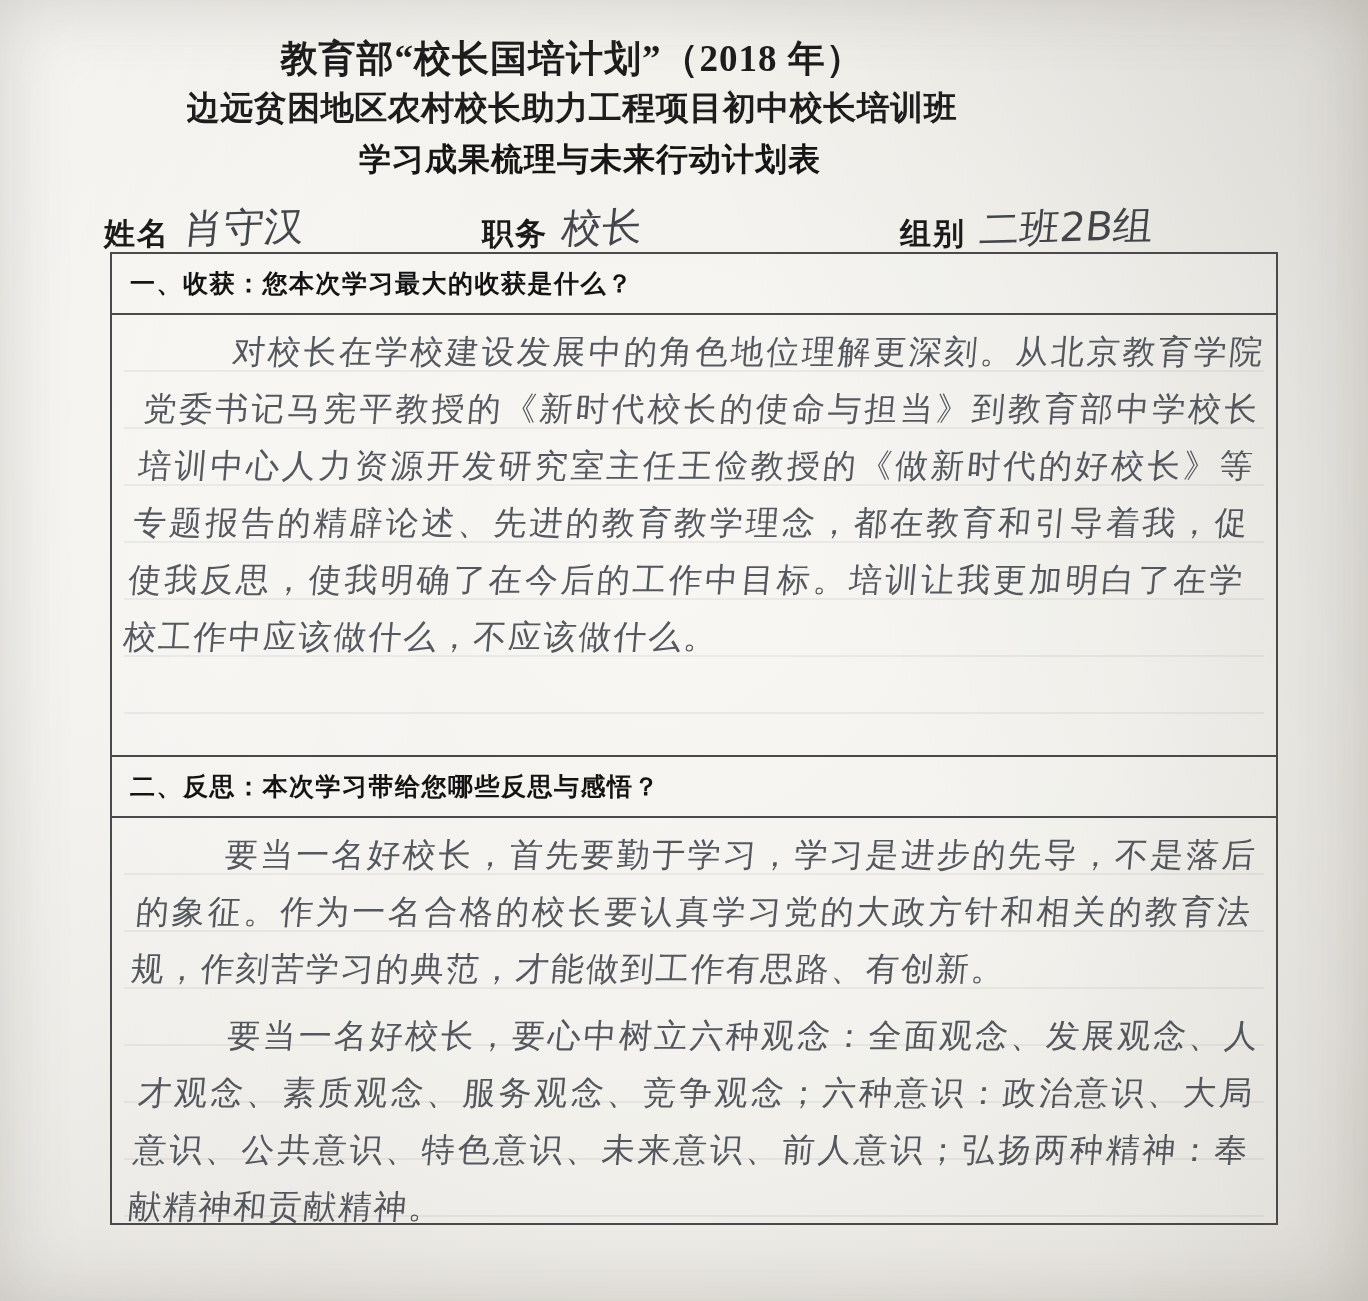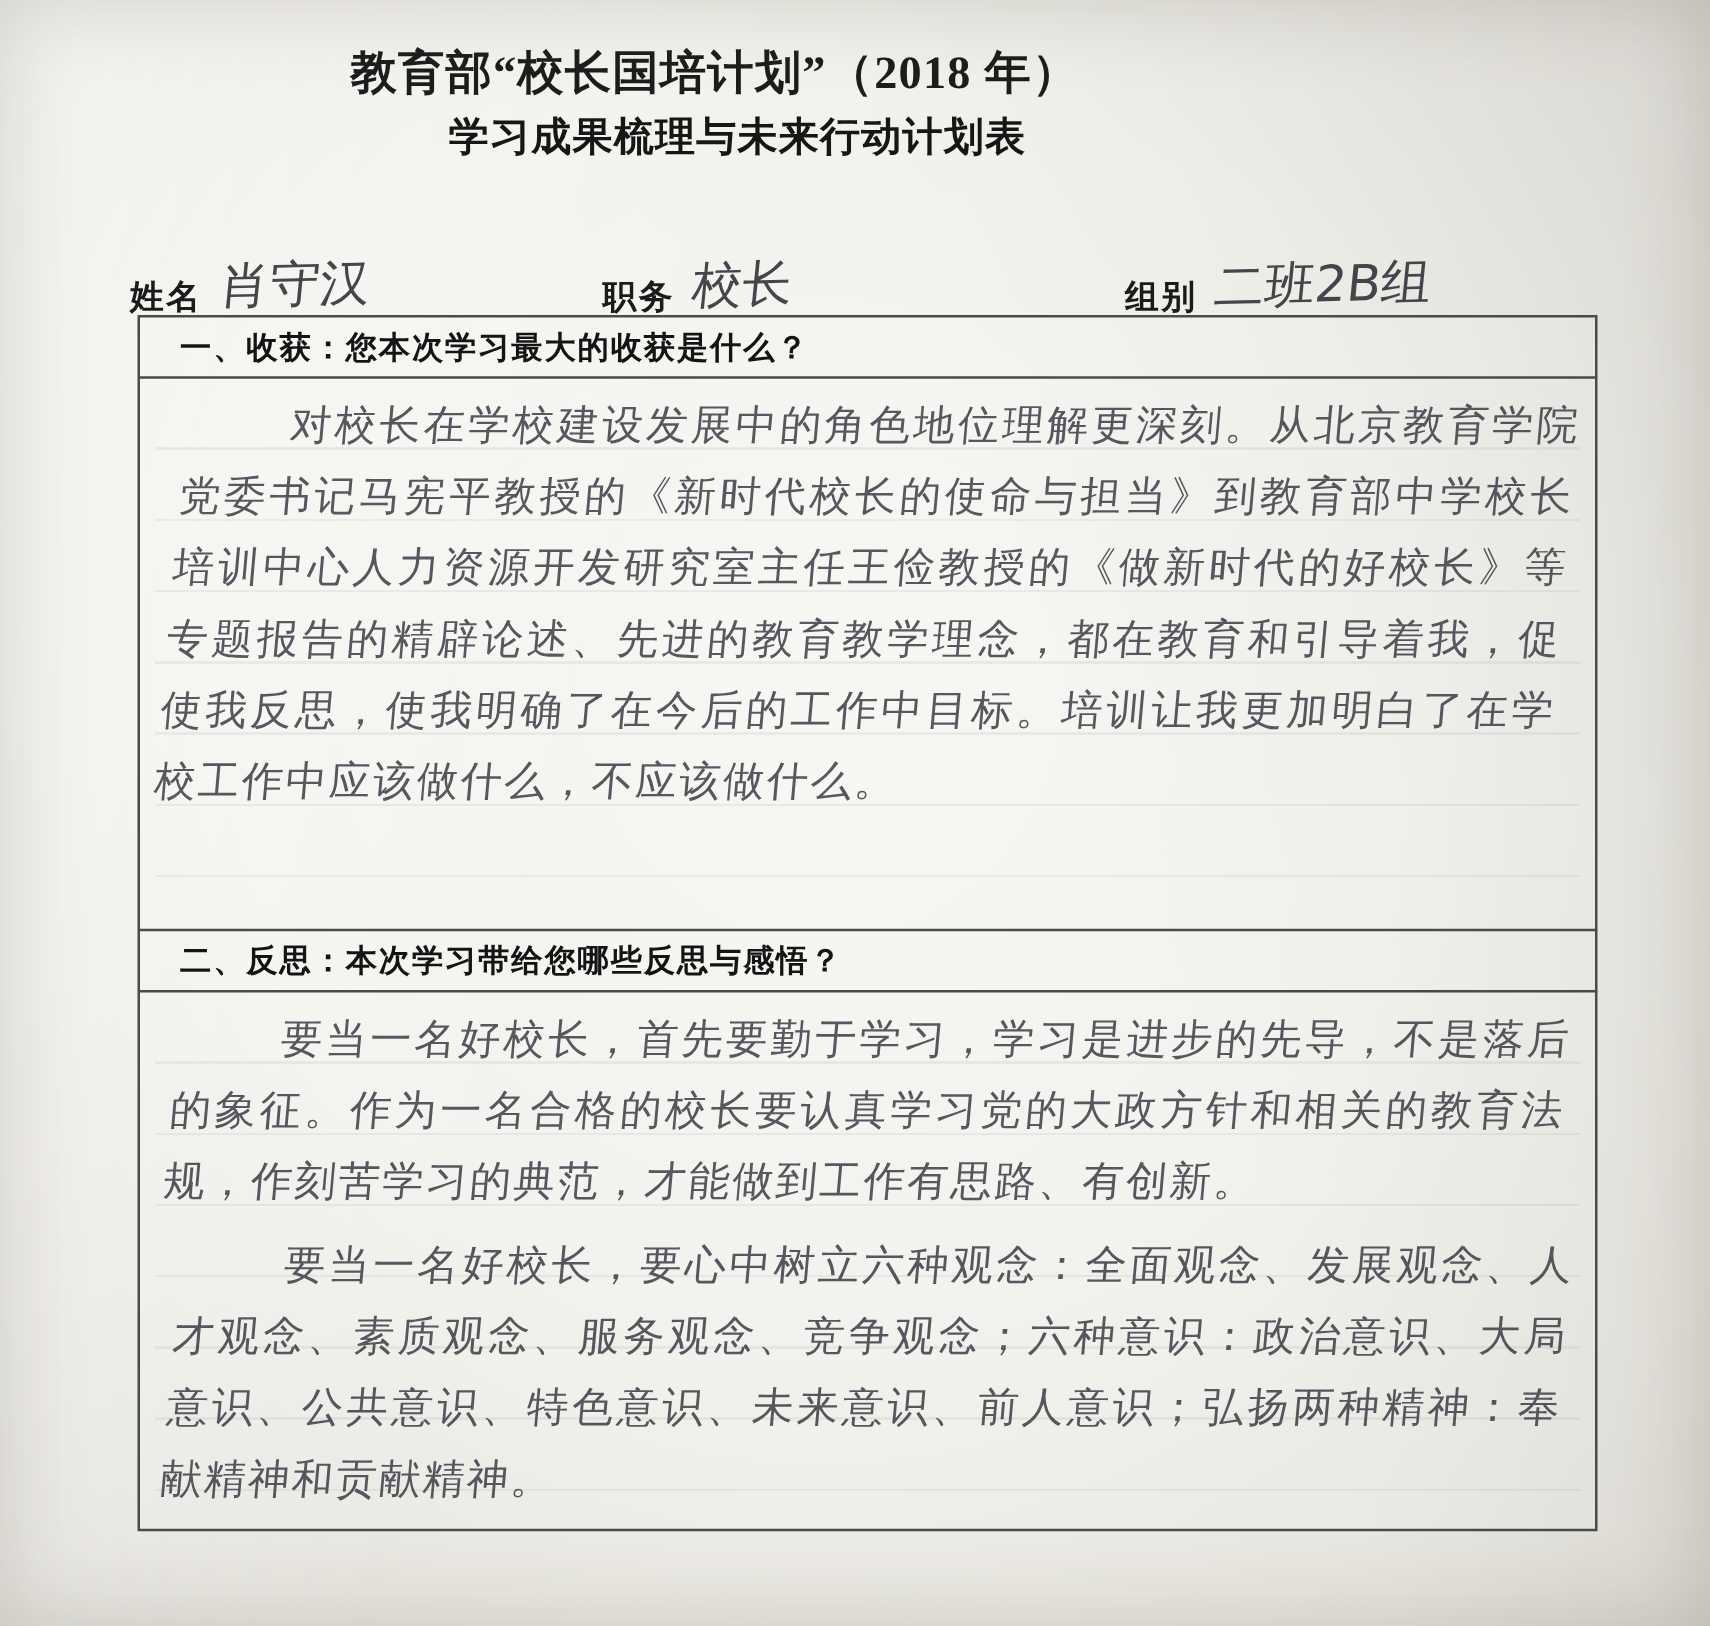--- a/index.html
+++ b/index.html
@@ -74,21 +74,21 @@
     top: 196px;
     width: 1180px;
     height: 56px;
   }
   .meta-field {
     position: absolute;
     display: flex;
     align-items: flex-end;
   }
   .meta-label {
-    font-size: 27px;
+    font-size: 31px;
     font-weight: bold;
     color: #1b1b1b;
     letter-spacing: 2px;
   }
   .meta-value {
     font-family: "DejaVu Sans", sans-serif;
     font-size: 40px;
     color: #2c2f36;
     margin-left: 14px;
     transform: skewX(-7deg) rotate(-1.4deg);
@@ -105,25 +105,25 @@
     left: 110px;
     top: 252px;
     width: 1168px;
     height: 973px;
     border: 2px solid #4a4a4a;
     box-sizing: border-box;
     background: rgba(255,255,255,0.12);
   }
   .q-row {
     position: relative;
-    height: 49px;
+    height: 61px;
     border-bottom: 2px solid #4a4a4a;
     display: flex;
     align-items: center;
-    padding-left: 32px;
+    padding-left: 18px;
     box-sizing: border-box;
   }
   .q-text {
     font-size: 25px;
     font-weight: bold;
     color: #141414;
     letter-spacing: 1.5px;
   }
   .answer {
     position: relative;
@@ -170,20 +170,21 @@
     pointer-events: none;
   }
 </style>
 </head>
 <body>
 
 <div class="sheet">
 
   <div class="header">
     <div class="title-line1">教育部“校长国培计划”（2018 年）</div>
+    <div class="title-line2">边远贫困地区农村校长助力工程项目初中校长培训班</div>
     <div class="title-line3">学习成果梳理与未来行动计划表</div>
   </div>
 
   <div class="meta-row">
     <div class="meta-field" id="meta-name">
       <span class="meta-label">姓名</span>
       <span class="meta-value">肖守汉</span>
     </div>
     <div class="meta-field" id="meta-post">
       <span class="meta-label">职务</span>

